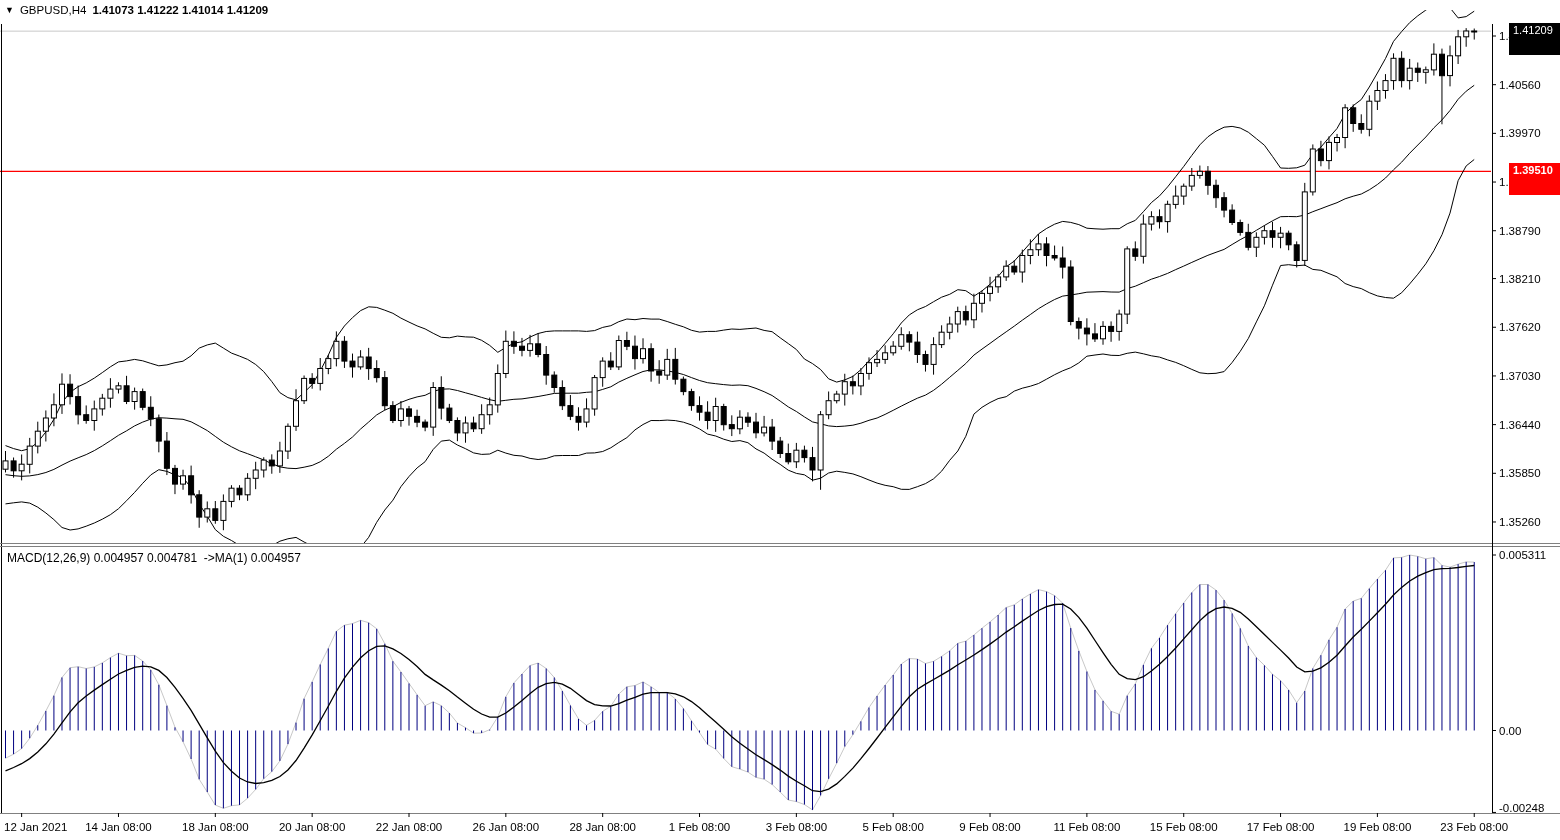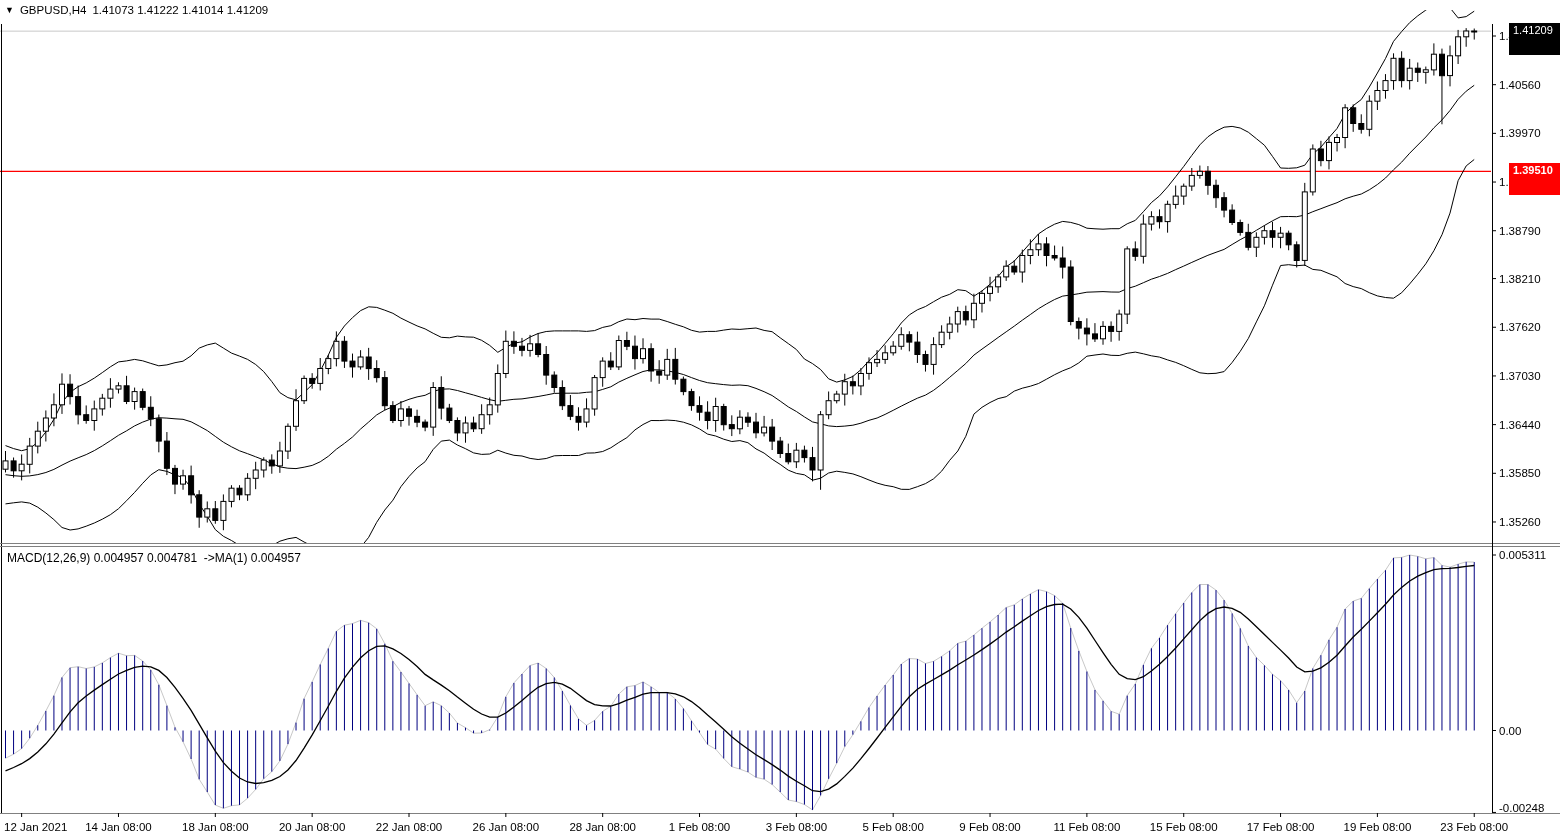--- a/index.html
+++ b/index.html
@@ -1,21 +1,21 @@
 <!DOCTYPE html>
 <html><head>
 <meta charset="utf-8">
 <style>
   html,body{margin:0;padding:0;background:#ffffff;}
   body{font-family:"Liberation Sans",sans-serif;}
   #stage{position:relative;width:1560px;height:840px;background:#ffffff;overflow:hidden;}
   #chart-svg{position:absolute;left:0;top:0;}
   .hdr{position:absolute;left:5px;top:4px;font-size:11.5px;color:#000;display:flex;align-items:center;gap:6px;}
   .hdr .tri{font-size:9px;line-height:11px;cursor:pointer;}
-  .hdr .vals{white-space:pre;}
+  .hdr .vals{white-space:pre;font-weight:bold;}
   .ind-label{position:absolute;left:7px;top:551px;font-size:12px;color:#000;white-space:pre;}
   .price-tag{position:absolute;left:1493px;width:67px;height:32px;line-height:15px;
              font-size:11px;color:#fff;padding-left:4px;box-sizing:border-box;margin-left:16px;}
   .tag-black{background:#000000;}
   .tag-red{background:#ff0000;font-weight:bold;}
   text{font-family:"Liberation Sans",sans-serif;}
 </style>
 </head>
 <body>
 

